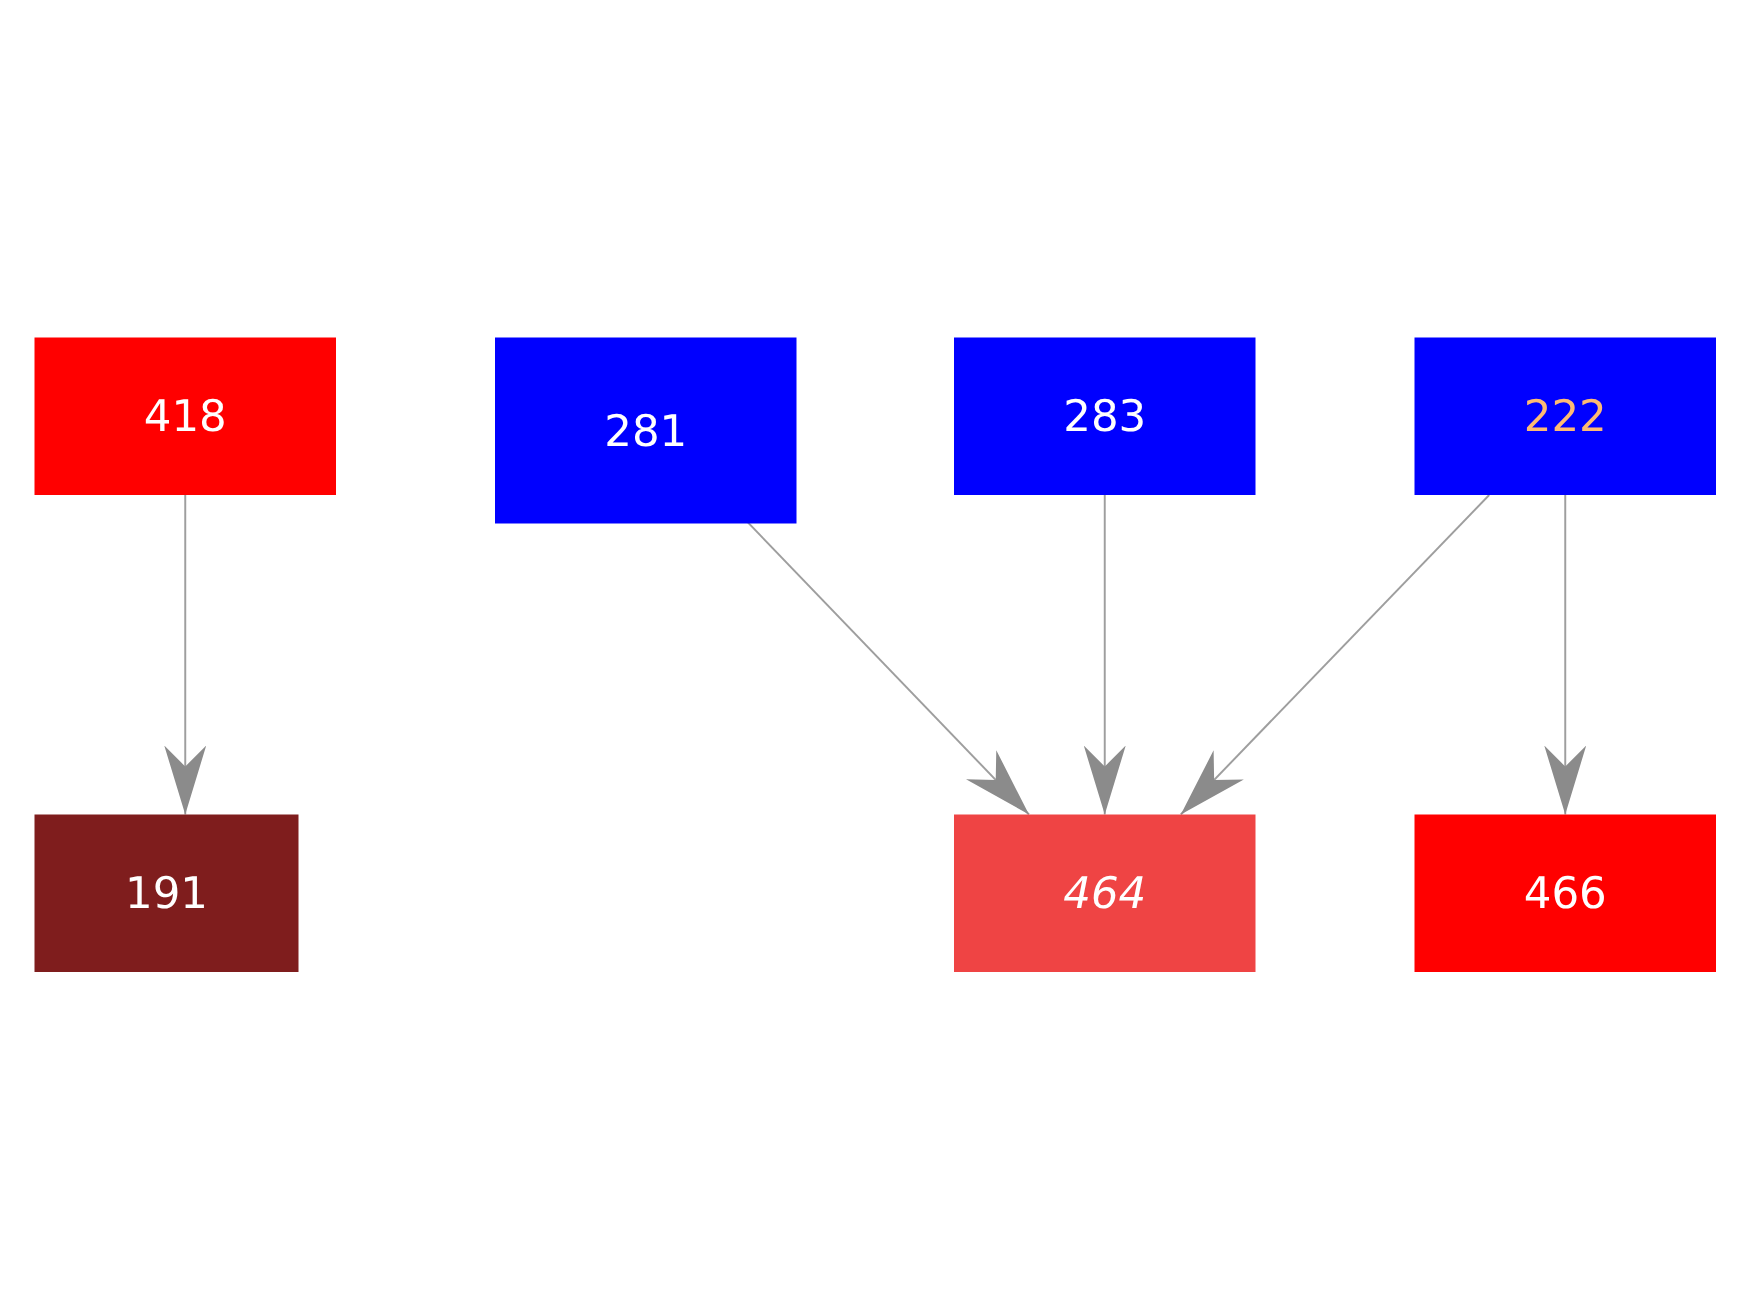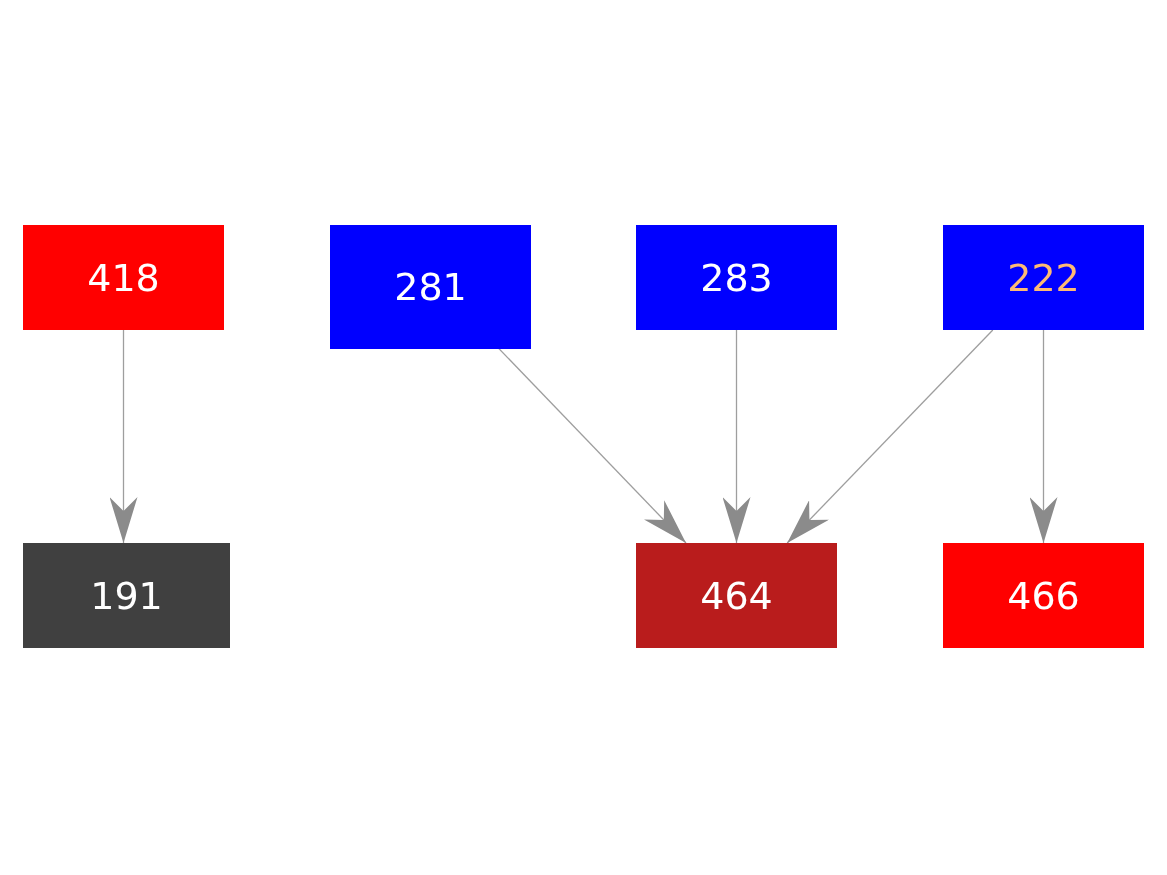--- a/index.html
+++ b/index.html
@@ -25,21 +25,21 @@
   }
   .node {
     position: absolute;
     display: flex;
     align-items: center;
     justify-content: center;
     box-sizing: border-box;
   }
   .node .label {
     color: #ffffff;
-    font-size: 38px;
+    font-size: 29px;
     line-height: 1;
     user-select: none;
   }
 </style>
 </head>
 <body>
 
 <div class="canvas">
   <svg class="edge-layer" xmlns="http://www.w3.org/2000/svg" width="1167" height="875" viewBox="0 0 1167 875">
     <defs>
@@ -61,23 +61,23 @@
       </div>
       <div class="node" style="left: 330px; top: 225px; width: 201px; height: 124px; background: rgb(0, 0, 255);">
         <span class="label" style="color: rgb(255, 255, 255);">281</span>
       </div>
       <div class="node" style="left: 636px; top: 225px; width: 201px; height: 105px; background: rgb(0, 0, 255);">
         <span class="label" style="color: rgb(255, 255, 255);">283</span>
       </div>
       <div class="node" style="left: 943px; top: 225px; width: 201px; height: 105px; background: rgb(0, 0, 255);">
         <span class="label" style="color: #fdba74;">222</span>
       </div>
-      <div class="node" style="left: 23px; top: 543px; width: 207px; height: 105px; background: #404040;">
+      <div class="node" style="left: 23px; top: 543px; width: 176px; height: 105px; background: #7f1d1d;">
         <span class="label" style="color: rgb(255, 255, 255);">191</span>
       </div>
-      <div class="node" style="left: 636px; top: 543px; width: 201px; height: 105px; background: #b91c1c;">
+      <div class="node" style="left: 636px; top: 543px; width: 201px; height: 105px; background: #ef4444; font-style: italic;">
         <span class="label" style="color: rgb(255, 255, 255);">464</span>
       </div>
       <div class="node" style="left: 943px; top: 543px; width: 201px; height: 105px; background: rgb(255, 0, 0);">
         <span class="label" style="color: rgb(255, 255, 255);">466</span>
       </div>
     </div>
 </div>
 
 </body></html>

